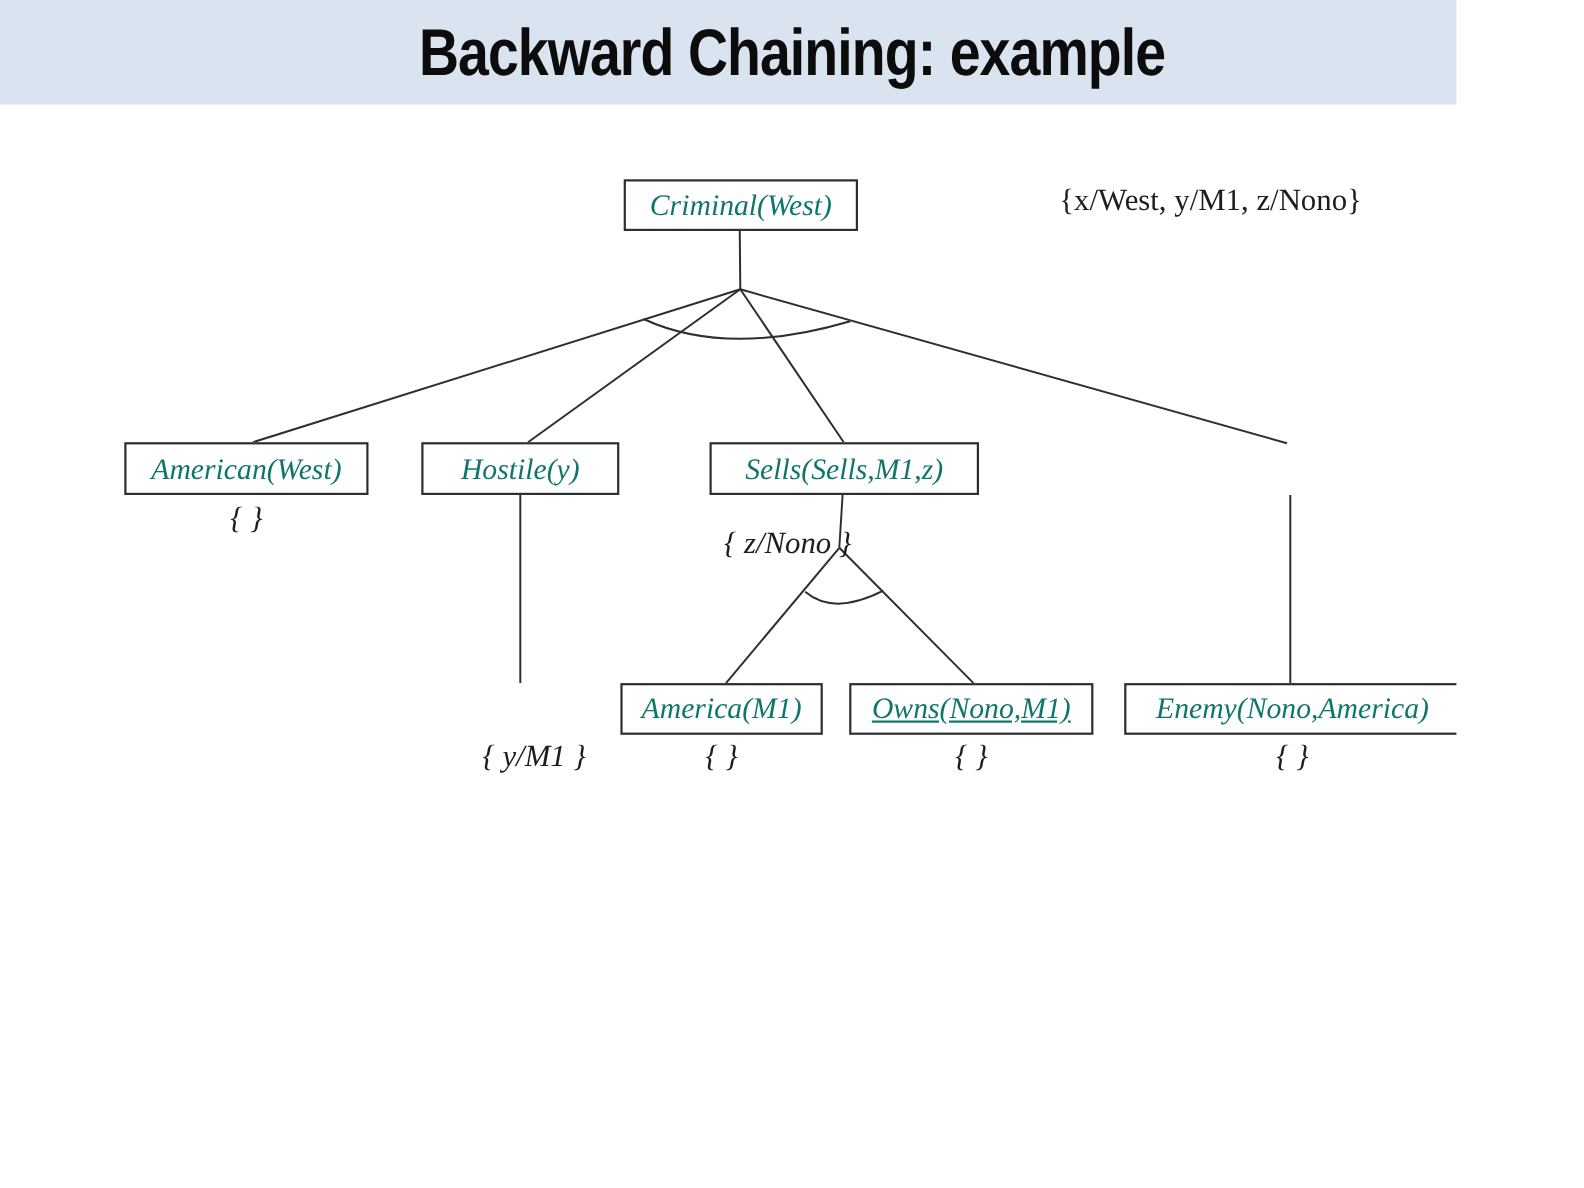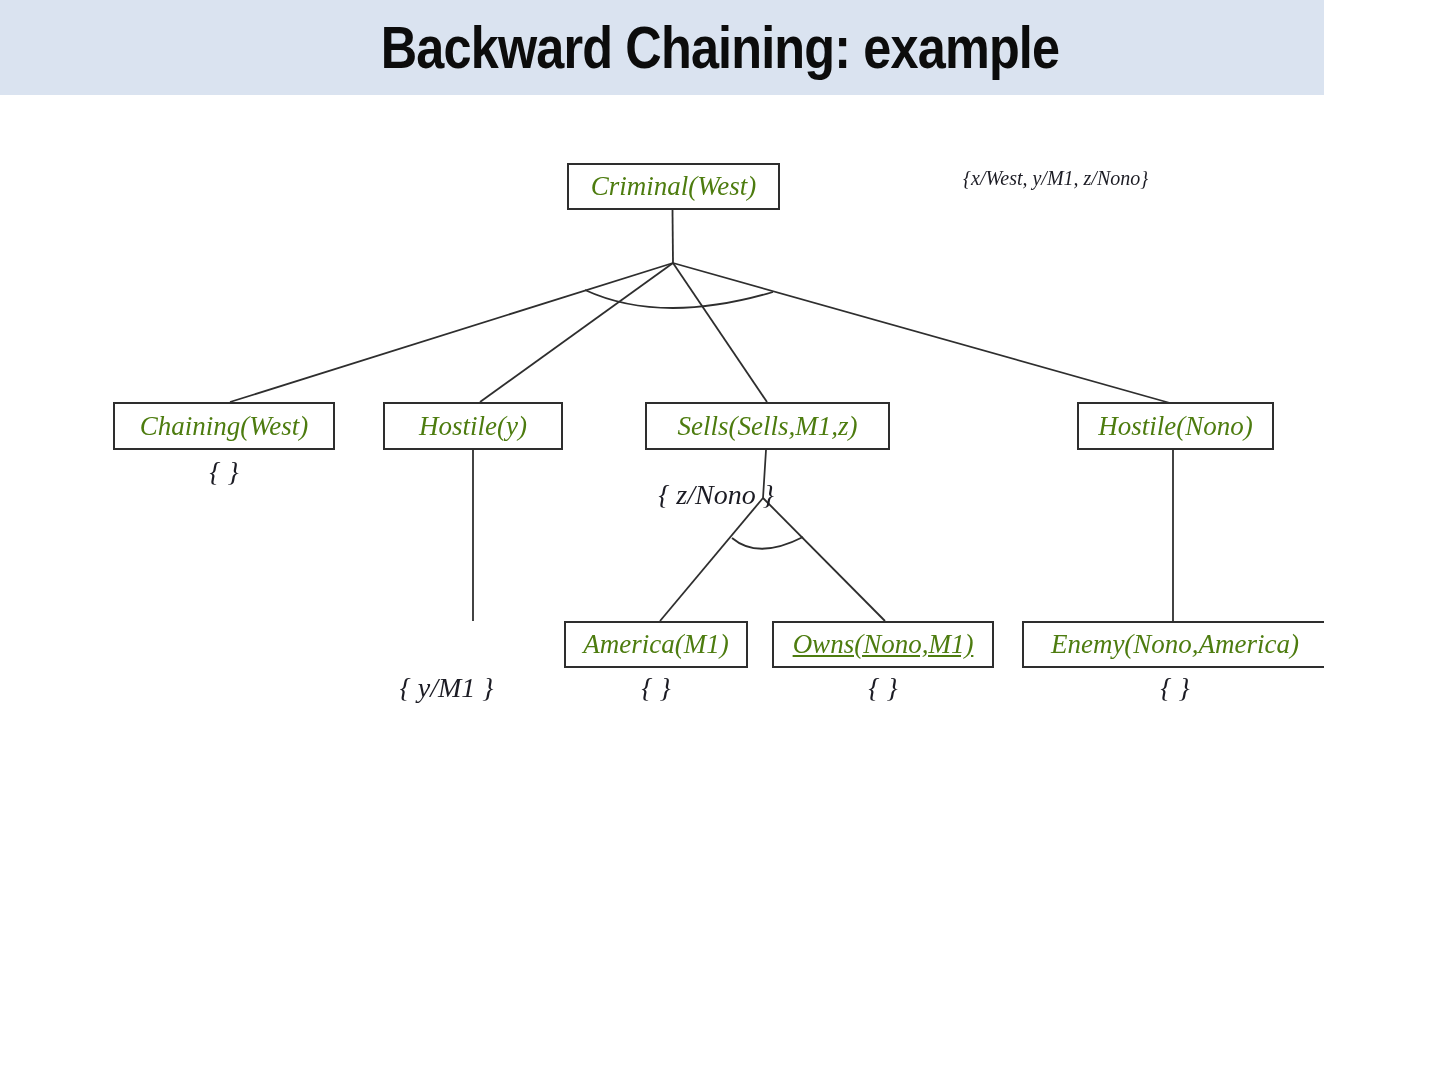--- a/index.html
+++ b/index.html
@@ -49,53 +49,52 @@
   .node {
     position: absolute;
     box-sizing: border-box;
     background: #ffffff;
     border: 2px solid #2e2e2e;
     display: flex;
     align-items: center;
     justify-content: center;
     font-style: italic;
     font-size: 27px;
-    color: #4d7c0f;
+    color: #0f766e;
     white-space: nowrap;
   }
   .binding {
     position: absolute;
     text-align: center;
     font-style: italic;
     font-size: 28px;
     color: #1c1c24;
     white-space: nowrap;
   }
   .annotation {
     position: absolute;
-    font-style: italic;
-    font-size: 20px;
+    font-size: 28px;
     color: #1c1c24;
     white-space: nowrap;
   }
 
   
   #n-criminal  { left: 567px;  top: 163px; width: 213px; height: 47px; }
   #n-american  { left: 113px;  top: 402px; width: 222px; height: 48px; }
   #n-weapon    { left: 383px;  top: 402px; width: 180px; height: 48px; }
   #n-sells     { left: 645px;  top: 402px; width: 245px; height: 48px; }
   #n-hostile   { left: 1077px; top: 402px; width: 197px; height: 48px; }
   #n-missile-y { left: 382px;  top: 621px; width: 171px; height: 47px; }
   #n-missile-m1{ left: 564px;  top: 621px; width: 184px; height: 47px; }
   #n-owns      { left: 772px;  top: 621px; width: 222px; height: 47px; text-decoration: underline; }
   #n-enemy     { left: 1022px; top: 621px; width: 306px; height: 47px; }
 
   #b-american  { left: 113px;  top: 456px; width: 222px; }
   #b-sells     { left: 646px;  top: 456px; width: 140px; margin-top: 23px; }
-  #b-missile-y { left: 361px;  top: 672px; width: 171px; }
+  #b-missile-y { left: 400px;  top: 672px; width: 171px; }
   #b-missile-m1{ left: 564px;  top: 672px; width: 184px; }
   #b-owns      { left: 772px;  top: 672px; width: 222px; }
   #b-enemy     { left: 1022px; top: 672px; width: 306px; }
 
   #a-subst     { left: 963px;  top: 167px; width: 300px; }
 </style>
 </head>
 <body>
 
 <div class="slide">
@@ -123,24 +122,23 @@
 
     <path d="M 732 538 Q 758 560 803 537"></path>
 
     <path d="M 1173 450 L 1173 621"></path>
   </svg>
 
   <div class="node" id="n-criminal">Criminal(West)</div>
 
   <div class="annotation" id="a-subst">{x/West, y/M1, z/Nono}</div>
 
-  <div class="node" id="n-american">Chaining(West)</div>
+  <div class="node" id="n-american">American(West)</div>
   <div class="node" id="n-weapon">Hostile(y)</div>
   <div class="node" id="n-sells">Sells(Sells,M1,z)</div>
-  <div class="node" id="n-hostile">Hostile(Nono)</div>
 
   <div class="binding" id="b-american">{ }</div>
   <div class="binding" id="b-sells">{ z/Nono }</div>
 
   <div class="node" id="n-missile-m1">America(M1)</div>
   <div class="node" id="n-owns">Owns(Nono,M1)</div>
   <div class="node" id="n-enemy">Enemy(Nono,America)</div>
 
   <div class="binding" id="b-missile-y">{ y/M1 }</div>
   <div class="binding" id="b-missile-m1">{ }</div>

